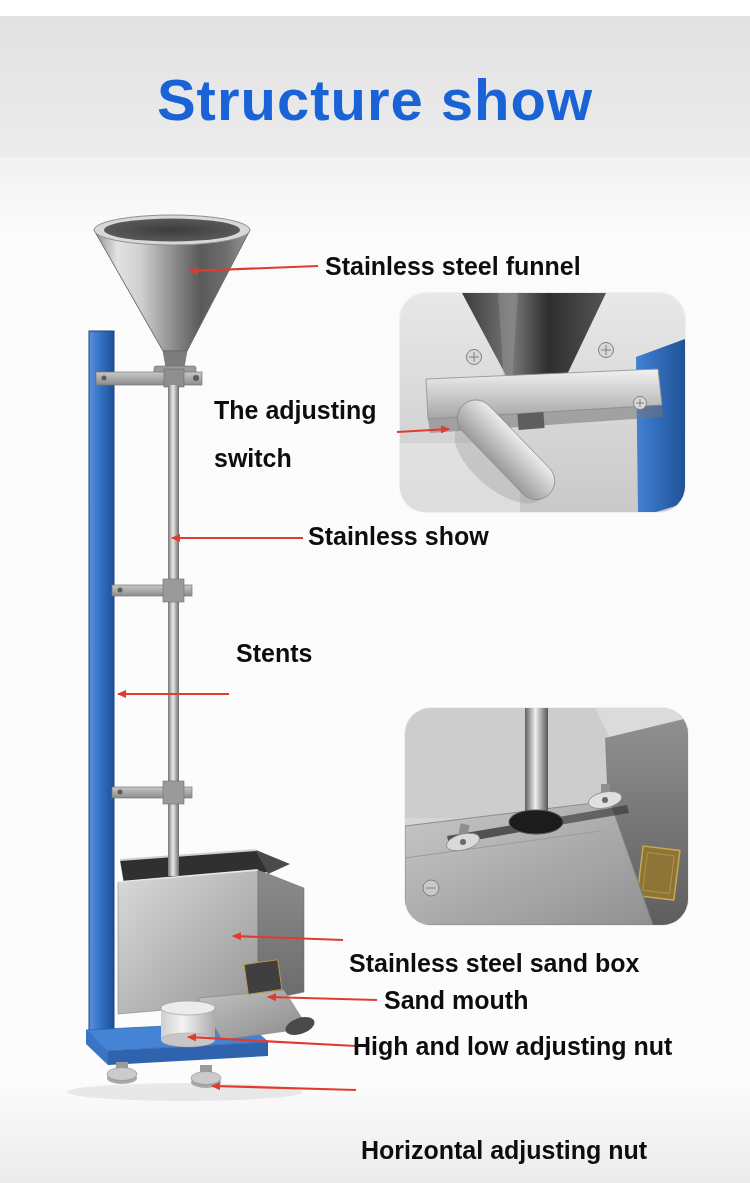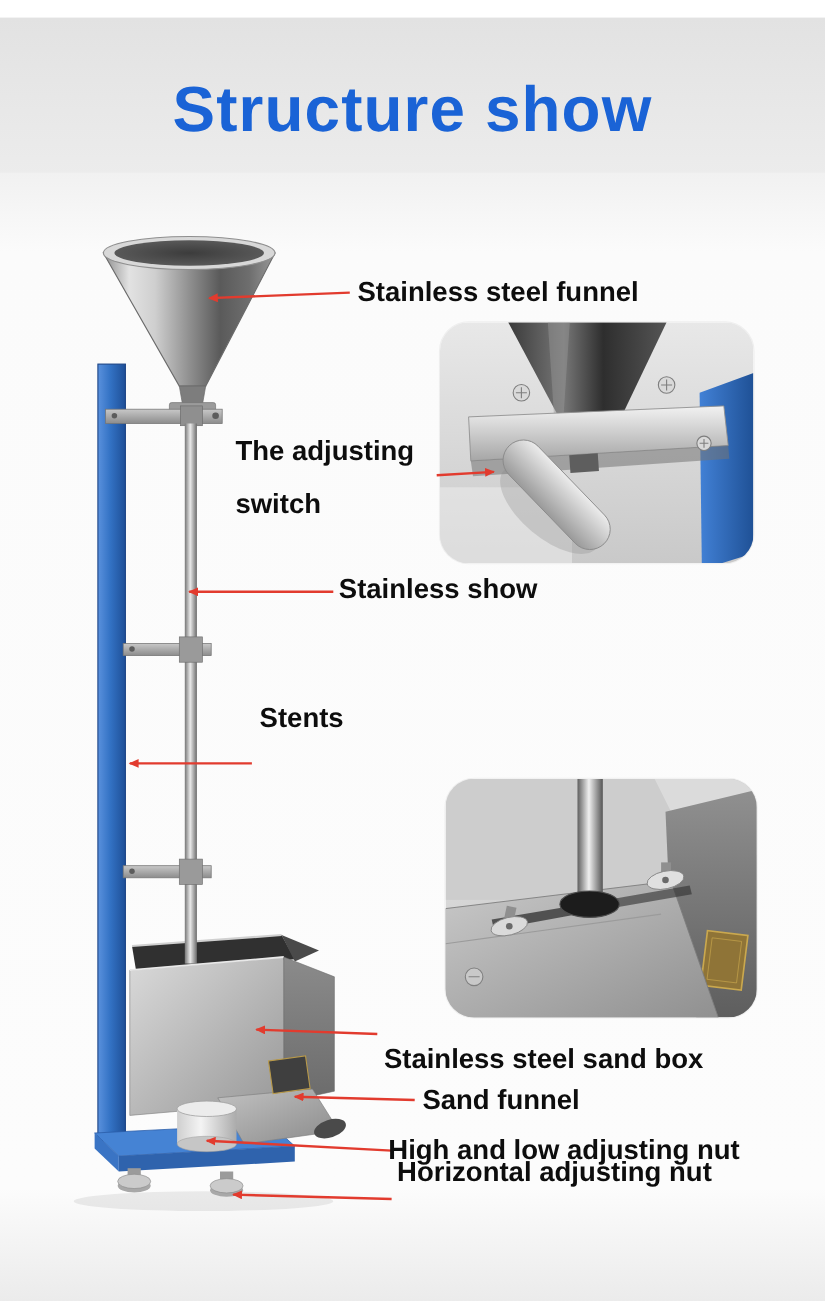--- a/index.html
+++ b/index.html
@@ -294,15 +294,15 @@
     <line x1="356" y1="1046" x2="188" y2="1037" marker-end="url(#ah)"></line>
     <line x1="356" y1="1090" x2="212" y2="1086" marker-end="url(#ah)"></line>
   </g>
 </svg>
 
 <div class="lbl" style="left:325px;top:252px;">Stainless steel funnel</div>
 <div class="lbl wrap" style="left:214px;top:386px;">The adjusting switch</div>
 <div class="lbl" style="left:308px;top:522px;">Stainless show</div>
 <div class="lbl" style="left:236px;top:639px;">Stents</div>
 <div class="lbl" style="left:349px;top:926px;margin-top:23px;">Stainless steel sand box</div>
-<div class="lbl" style="left:384px;top:986px;">Sand funnel</div>
+<div class="lbl" style="left:384px;top:986px;">Sand mouth</div>
 <div class="lbl" style="left:353px;top:1032px;">High and low adjusting nut</div>
-<div class="lbl" style="left:361px;top:1052px;">Horizontal adjusting nut</div>
+<div class="lbl" style="left:361px;top:1136px;">Horizontal adjusting nut</div>
 
 </body></html>

